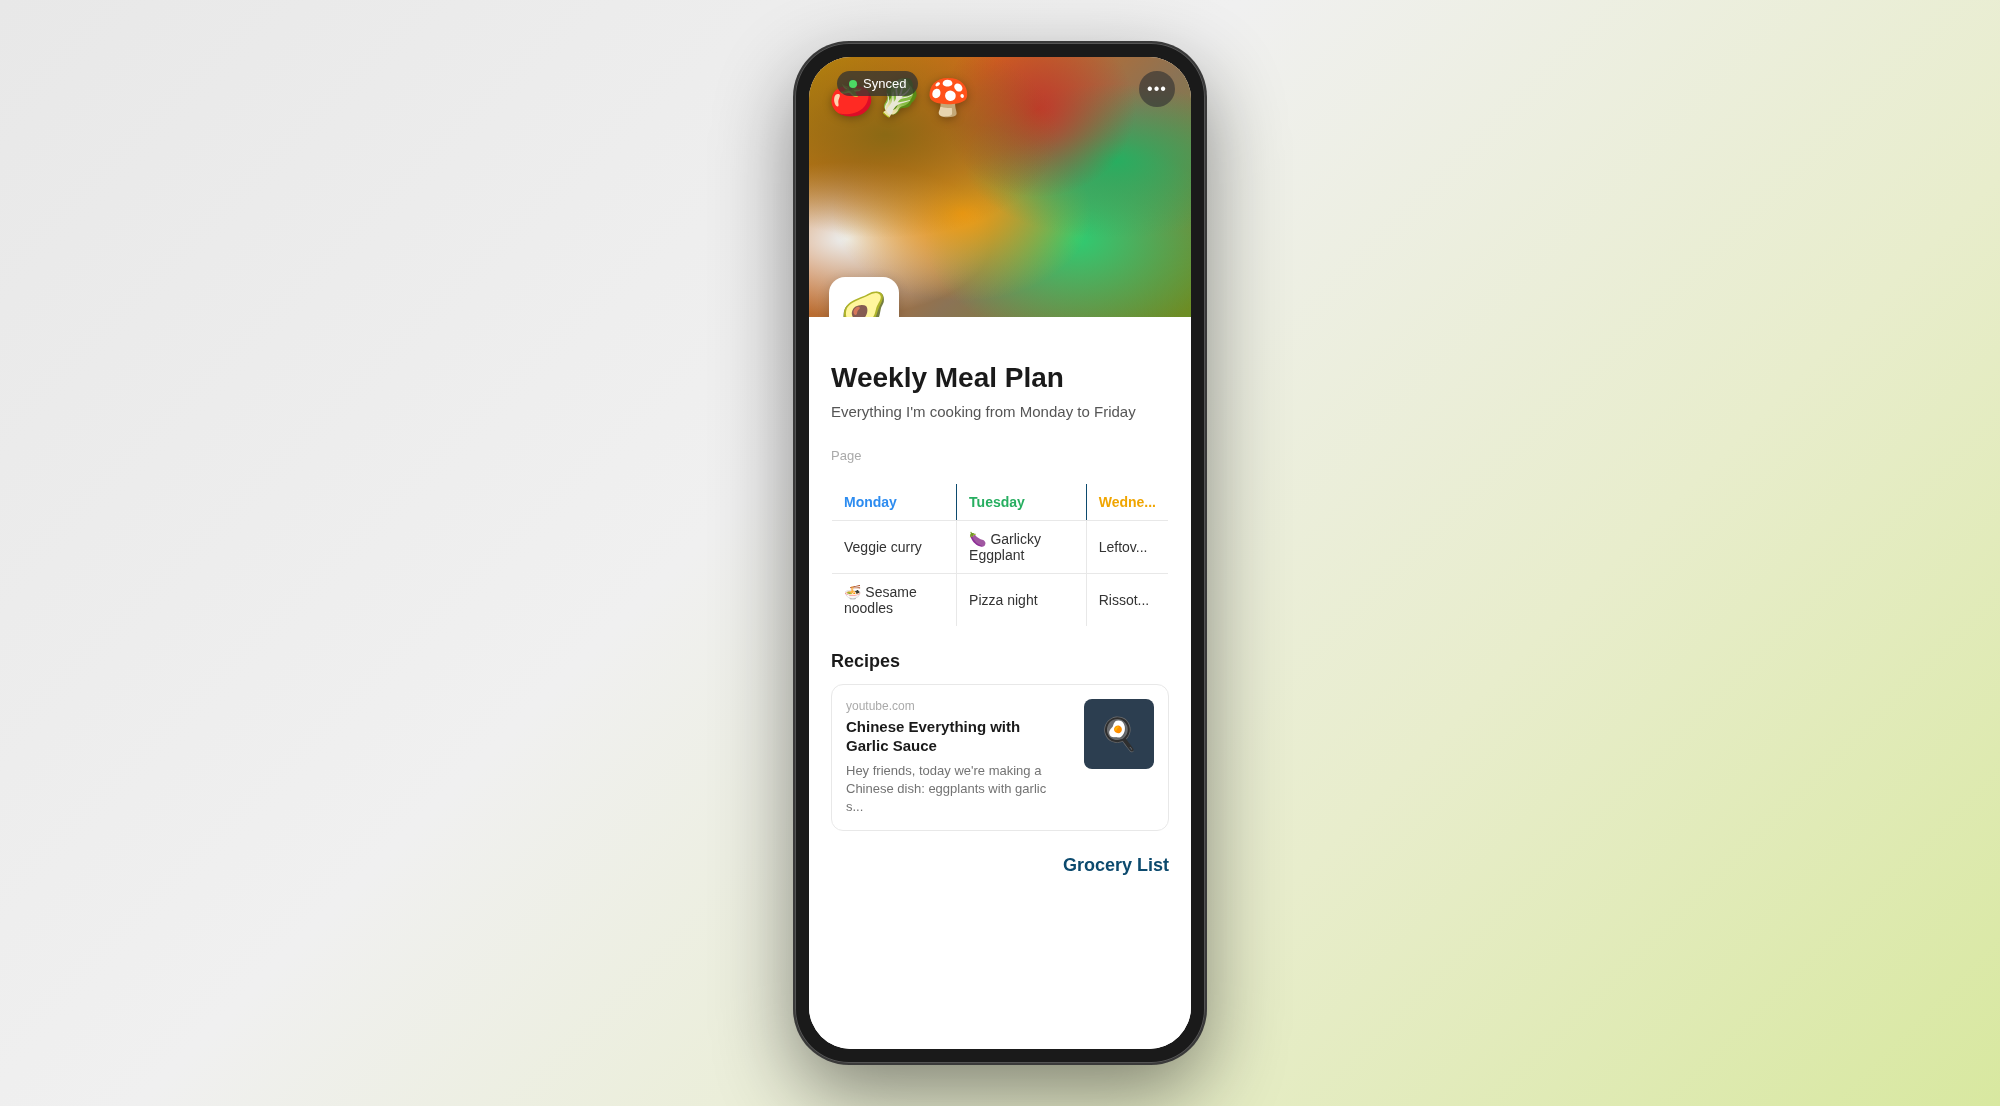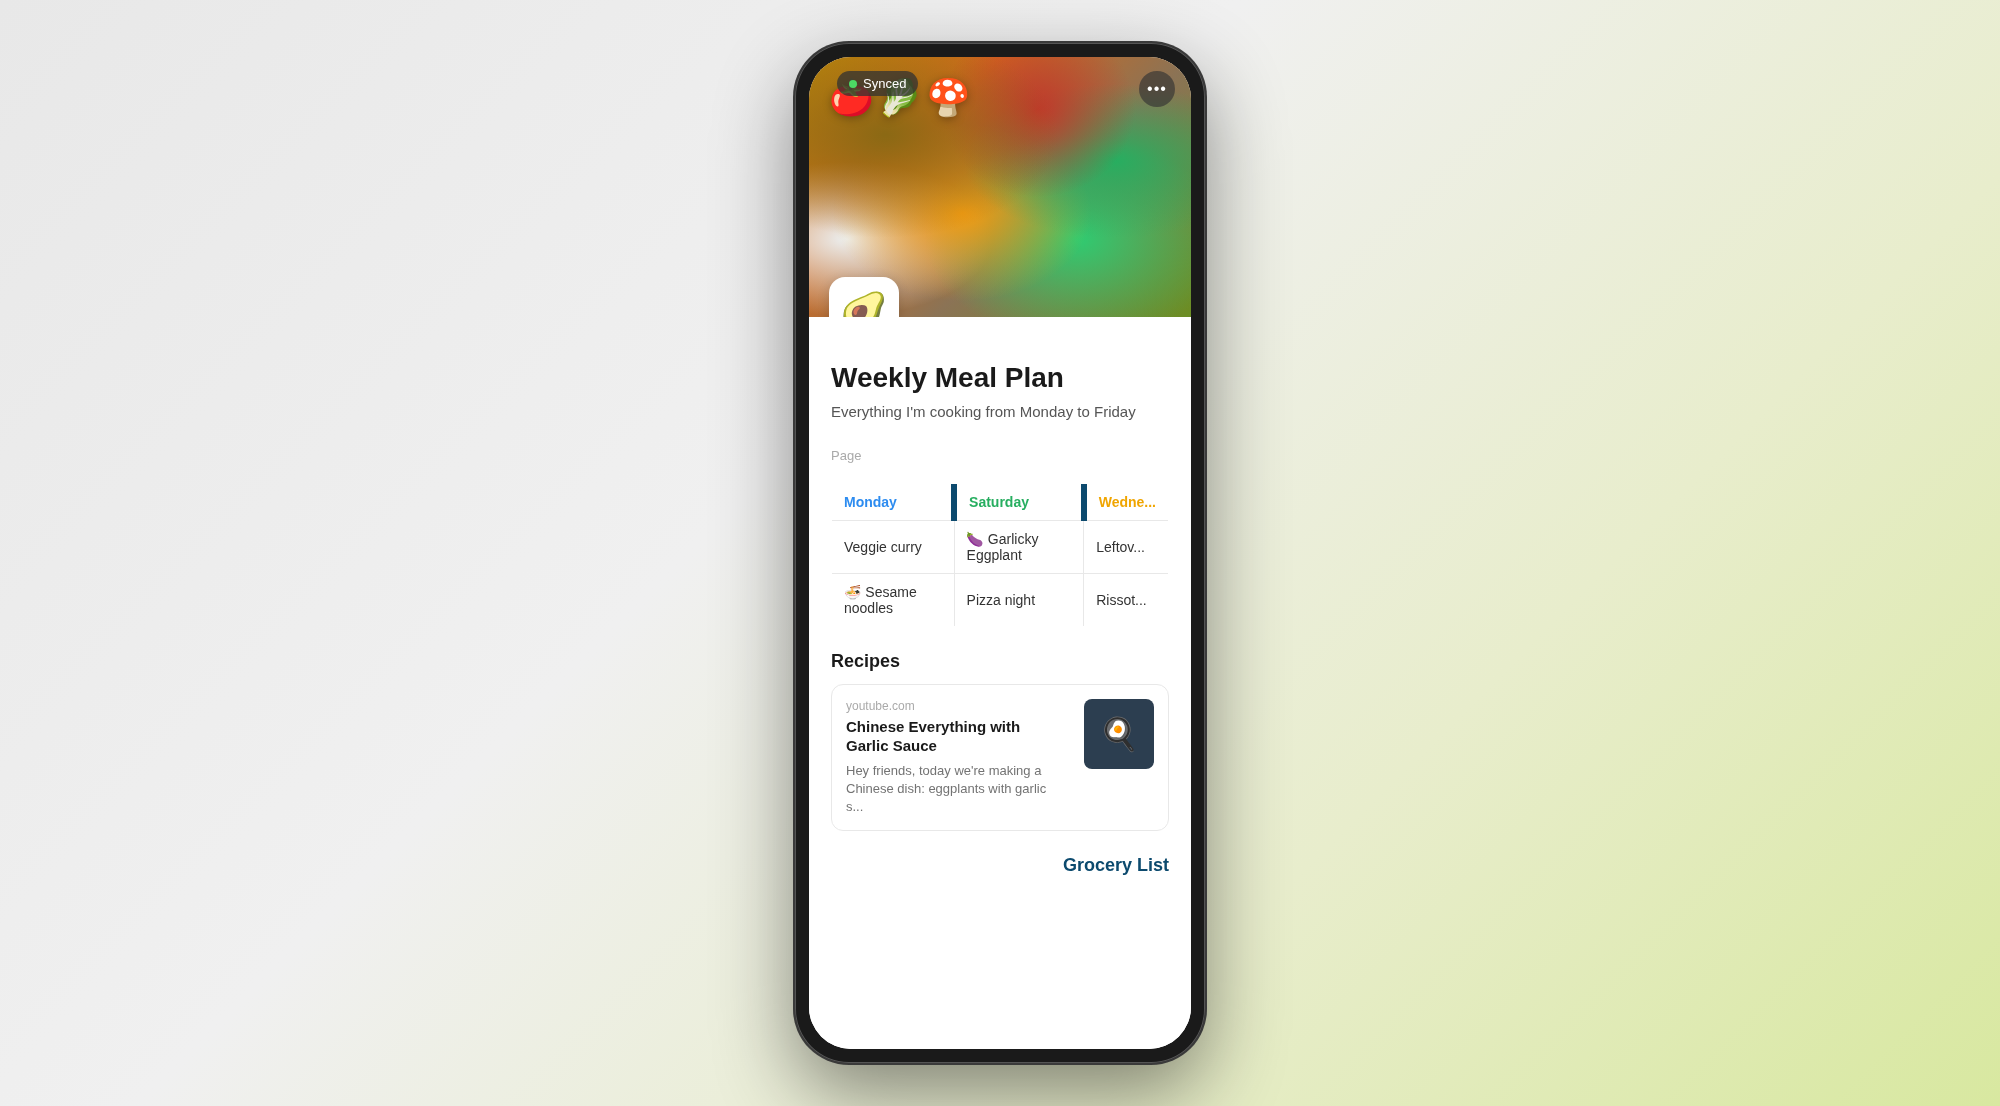--- a/index.html
+++ b/index.html
@@ -180,21 +180,21 @@
       border-radius: 10px;
       overflow: hidden;
     }
 
     .meal-table th {
       padding: 10px 12px;
       text-align: left;
       font-size: 14px;
       font-weight: 600;
       border-bottom: 1px solid #e8e8e8;
-      border-right: 6px solid #0c4a6e;
+      border-right: 1px solid #0c4a6e;
     }
 
     .meal-table th:last-child {
       border-right: none;
     }
 
     .th-monday { color: #2d8cf0; }
     .th-tuesday { color: #27ae60; }
     .th-wednesday { color: #f0a500; }
 
@@ -307,21 +307,21 @@
     <div class="content-area">
 
       <h1 class="page-title">Weekly Meal Plan</h1>
       <p class="page-subtitle">Everything I'm cooking from Monday to Friday</p>
       <p class="page-type">Page</p>
 
       <table class="meal-table">
         <thead>
           <tr>
             <th class="th-monday">Monday</th>
-            <th class="th-tuesday">Saturday</th>
+            <th class="th-tuesday">Tuesday</th>
             <th class="th-wednesday">Wedne...</th>
           </tr>
         </thead>
         <tbody>
           <tr>
             <td>Veggie curry</td>
             <td>🍆 Garlicky Eggplant</td>
             <td>Leftov...</td>
           </tr>
           <tr>

